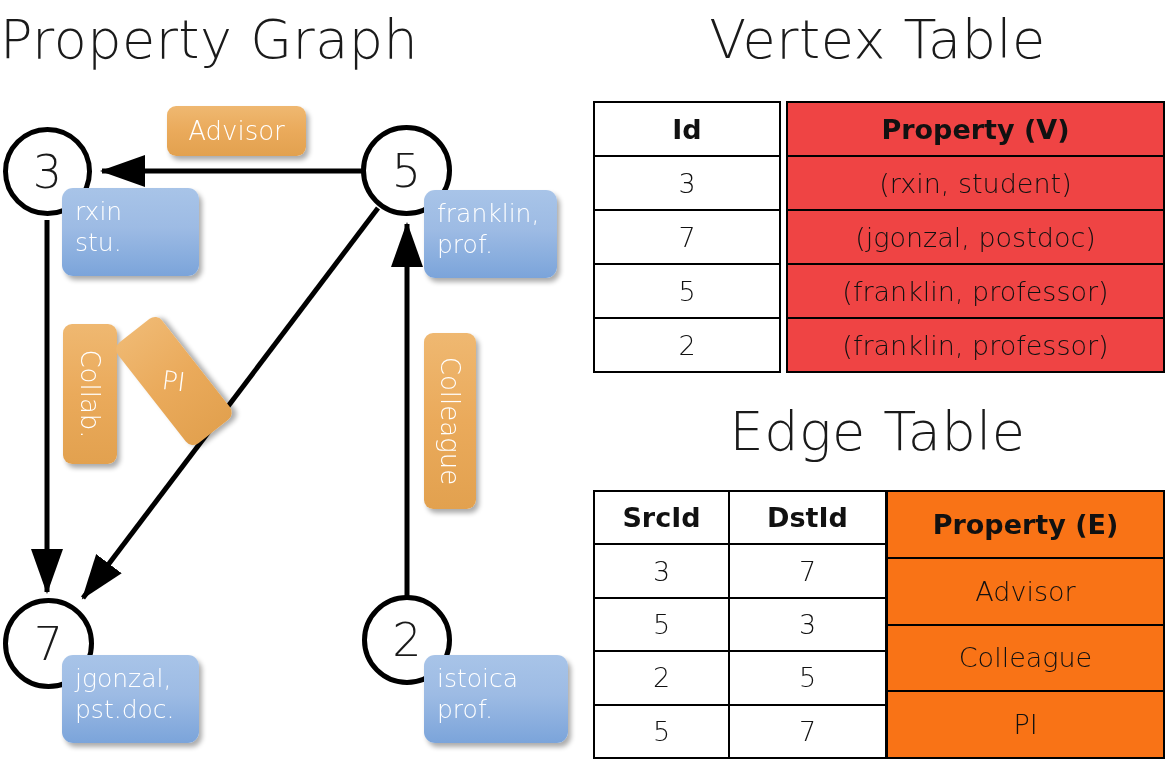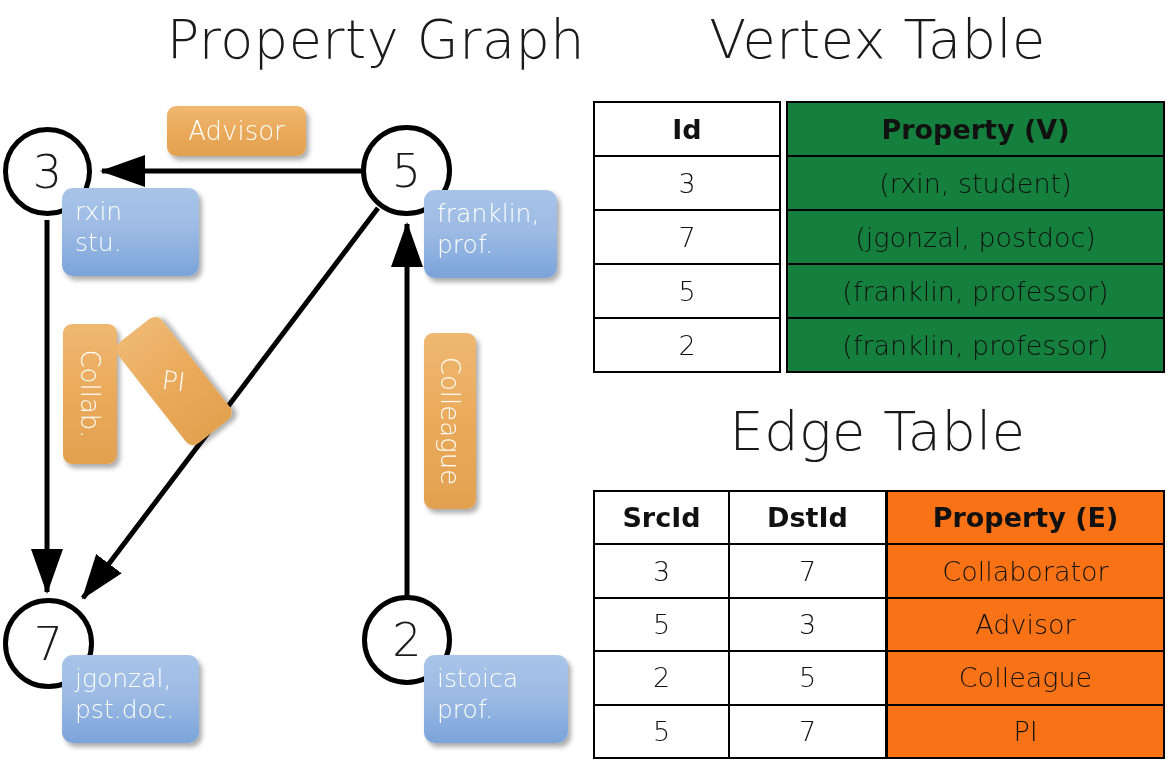--- a/index.html
+++ b/index.html
@@ -2,21 +2,21 @@
 <html><head>
 <meta charset="utf-8">
 <style>
   html,body{margin:0;padding:0;background:#ffffff;}
   body{width:1170px;height:760px;position:relative;overflow:hidden;
        font-family:"Liberation Sans", sans-serif;color:#111;}
 
   .title{position:absolute;font-weight:300;color:#1a1a1a;white-space:nowrap;
          letter-spacing:.5px;font-family:"DejaVu Sans", sans-serif;}
 
-  #title-property-graph{left:0;top:8px;width:585px;text-align:right;font-size:54px;}
+  #title-property-graph{left:0;top:8px;width:585px;text-align:left;font-size:54px;}
   #title-vertex-table{left:585px;top:8px;width:585px;text-align:center;font-size:54px;}
   #title-edge-table{left:585px;top:400px;width:585px;text-align:center;font-size:54px;}
 
   
   #graph{position:absolute;left:0;top:0;width:585px;height:760px;}
   #graph-edges{position:absolute;left:0;top:0;width:585px;height:760px;}
 
   .node{position:absolute;border:5px solid #000;border-radius:50%;
         background:#fff;box-sizing:border-box;
         display:flex;align-items:center;justify-content:center;
@@ -36,21 +36,21 @@
   .ebox span{display:block;white-space:nowrap;}
   .rot90 span{transform:rotate(90deg);}
   .rot45 span{transform:rotate(45deg);}
 
   
   .tbl{position:absolute;border-collapse:collapse;table-layout:fixed;}
   .tbl td,.tbl th{border:2px solid #000;text-align:center;
        font-family:"DejaVu Sans", sans-serif;font-weight:300;color:#111;
        font-size:27px;padding:0;}
   .tbl th{font-weight:bold;font-size:27px;}
-  .blue td,.blue th{background:#15803d;}
+  .blue td,.blue th{background:#ef4444;}
   .peach td,.peach th{background:#f97316;}
 </style>
 </head>
 <body>
 
 <div class="title" id="title-property-graph">Property Graph</div>
 <div class="title" id="title-vertex-table">Vertex Table</div>
 <div class="title" id="title-edge-table">Edge Table</div>
 
 <div id="graph">
@@ -182,23 +182,20 @@
   </tr>
 </tbody>
   </table>
 
 <table class="tbl peach" style="left:886px;top:490px;width:279px;height:269px;">
   <tbody>
       <tr>
     <th>Property (E)</th>
   </tr>
   <tr>
-    <td>Collaborator</td>
-  </tr>
-  <tr>
     <td>Advisor</td>
   </tr>
   <tr>
     <td>Colleague</td>
   </tr>
   <tr>
     <td>PI</td>
   </tr>
 </tbody>
   </table>

